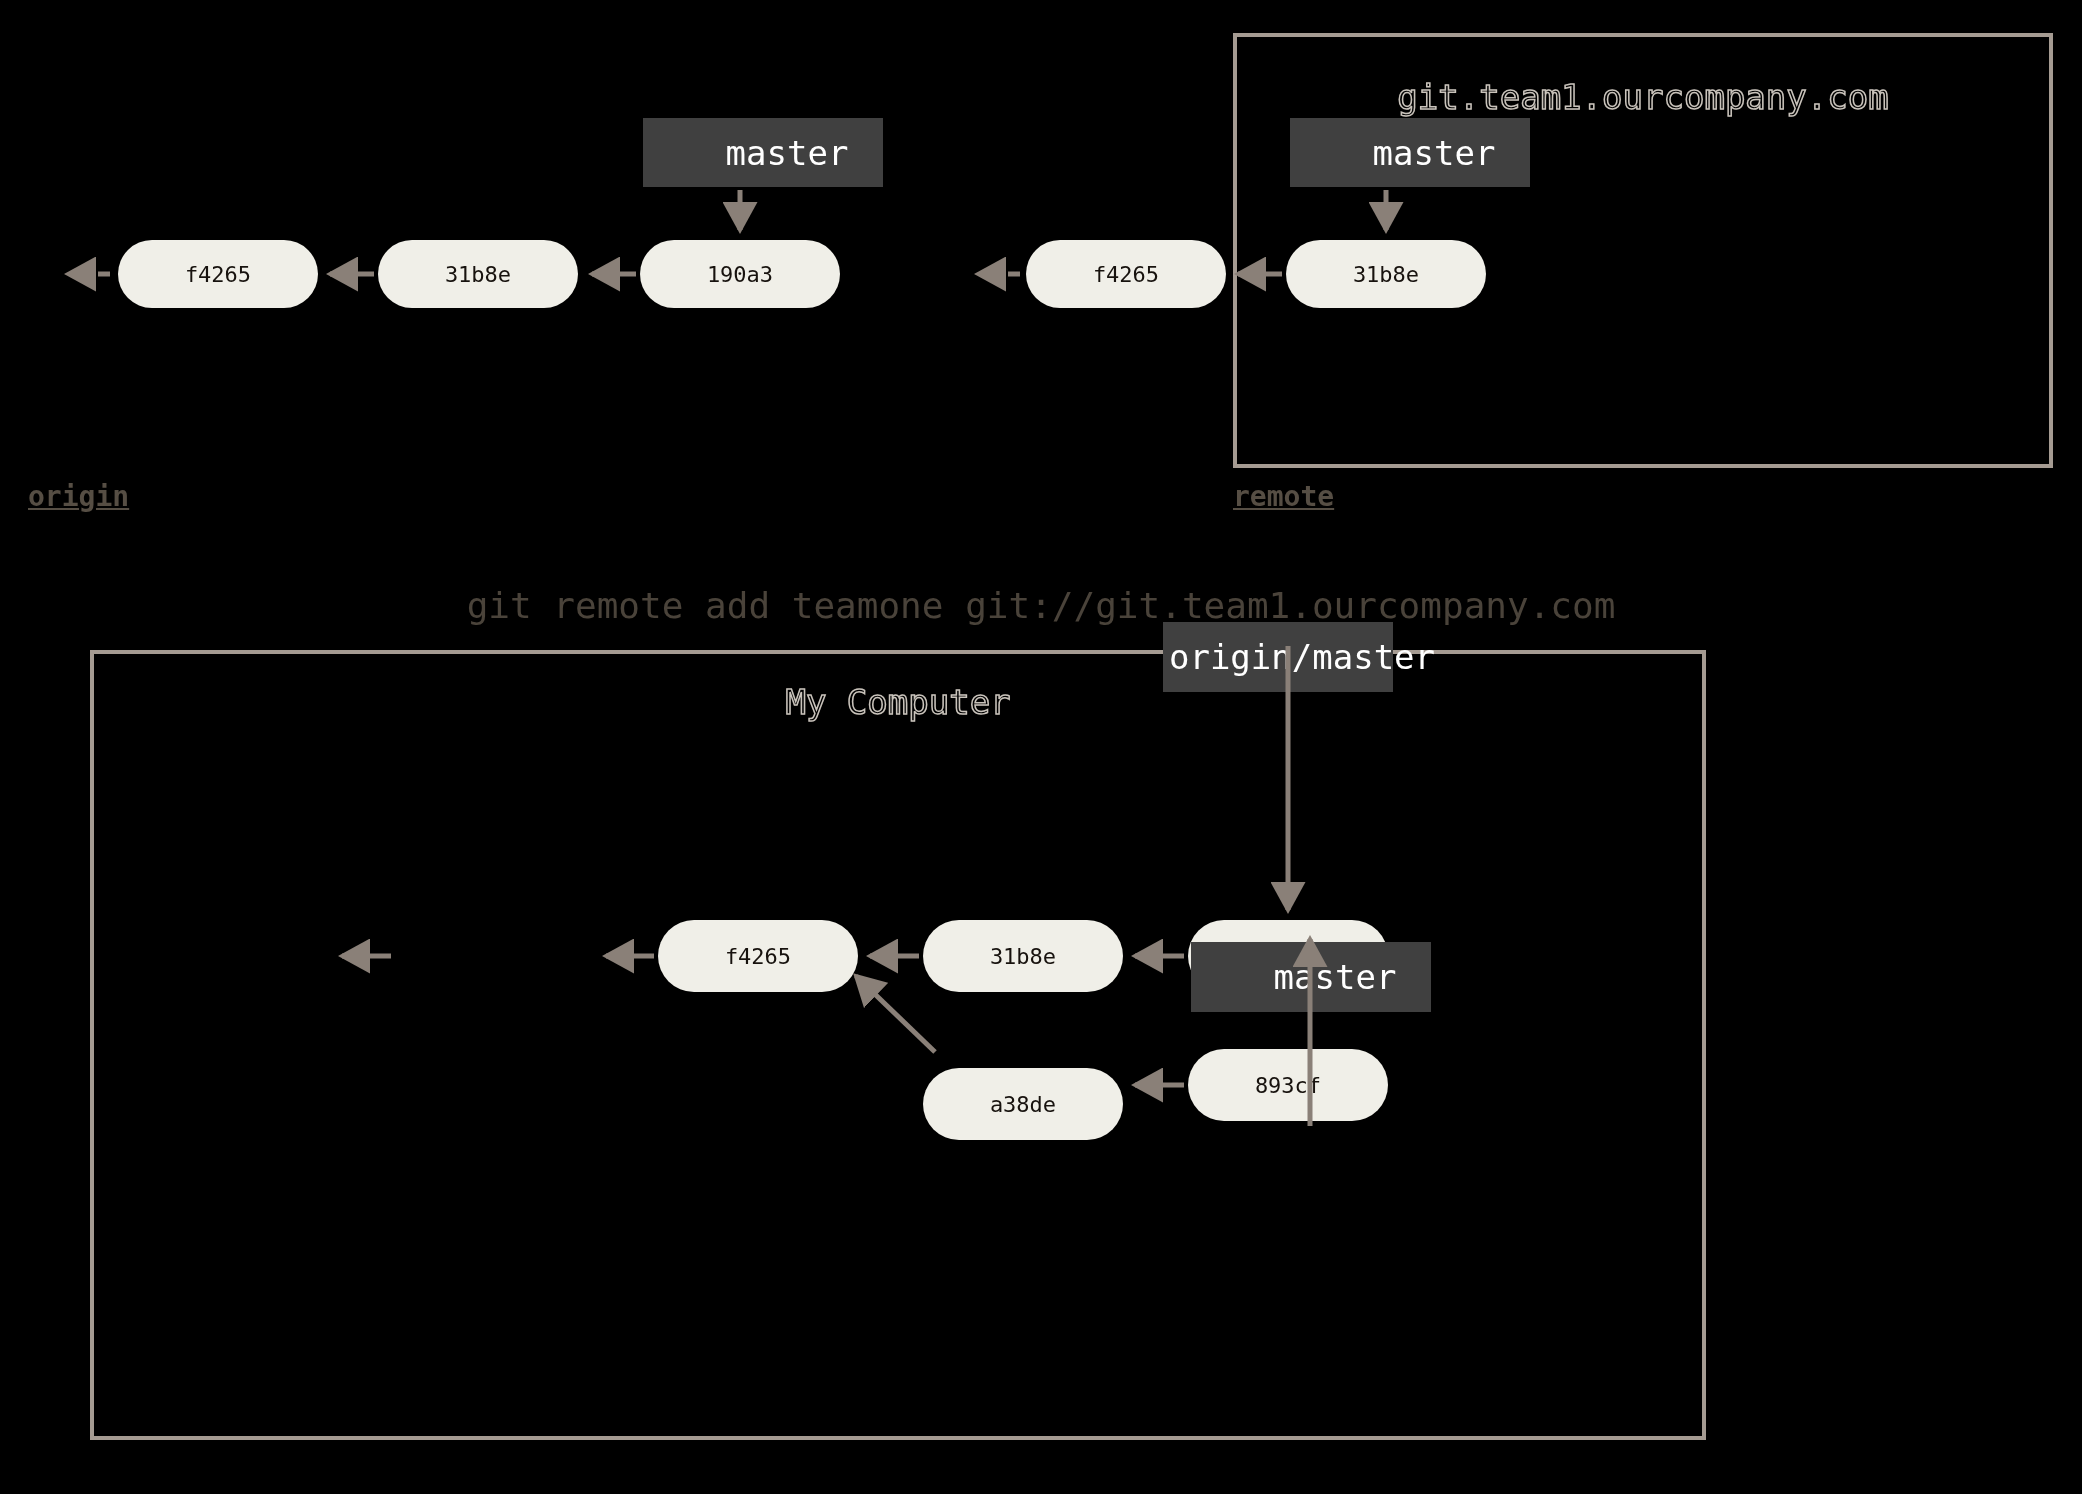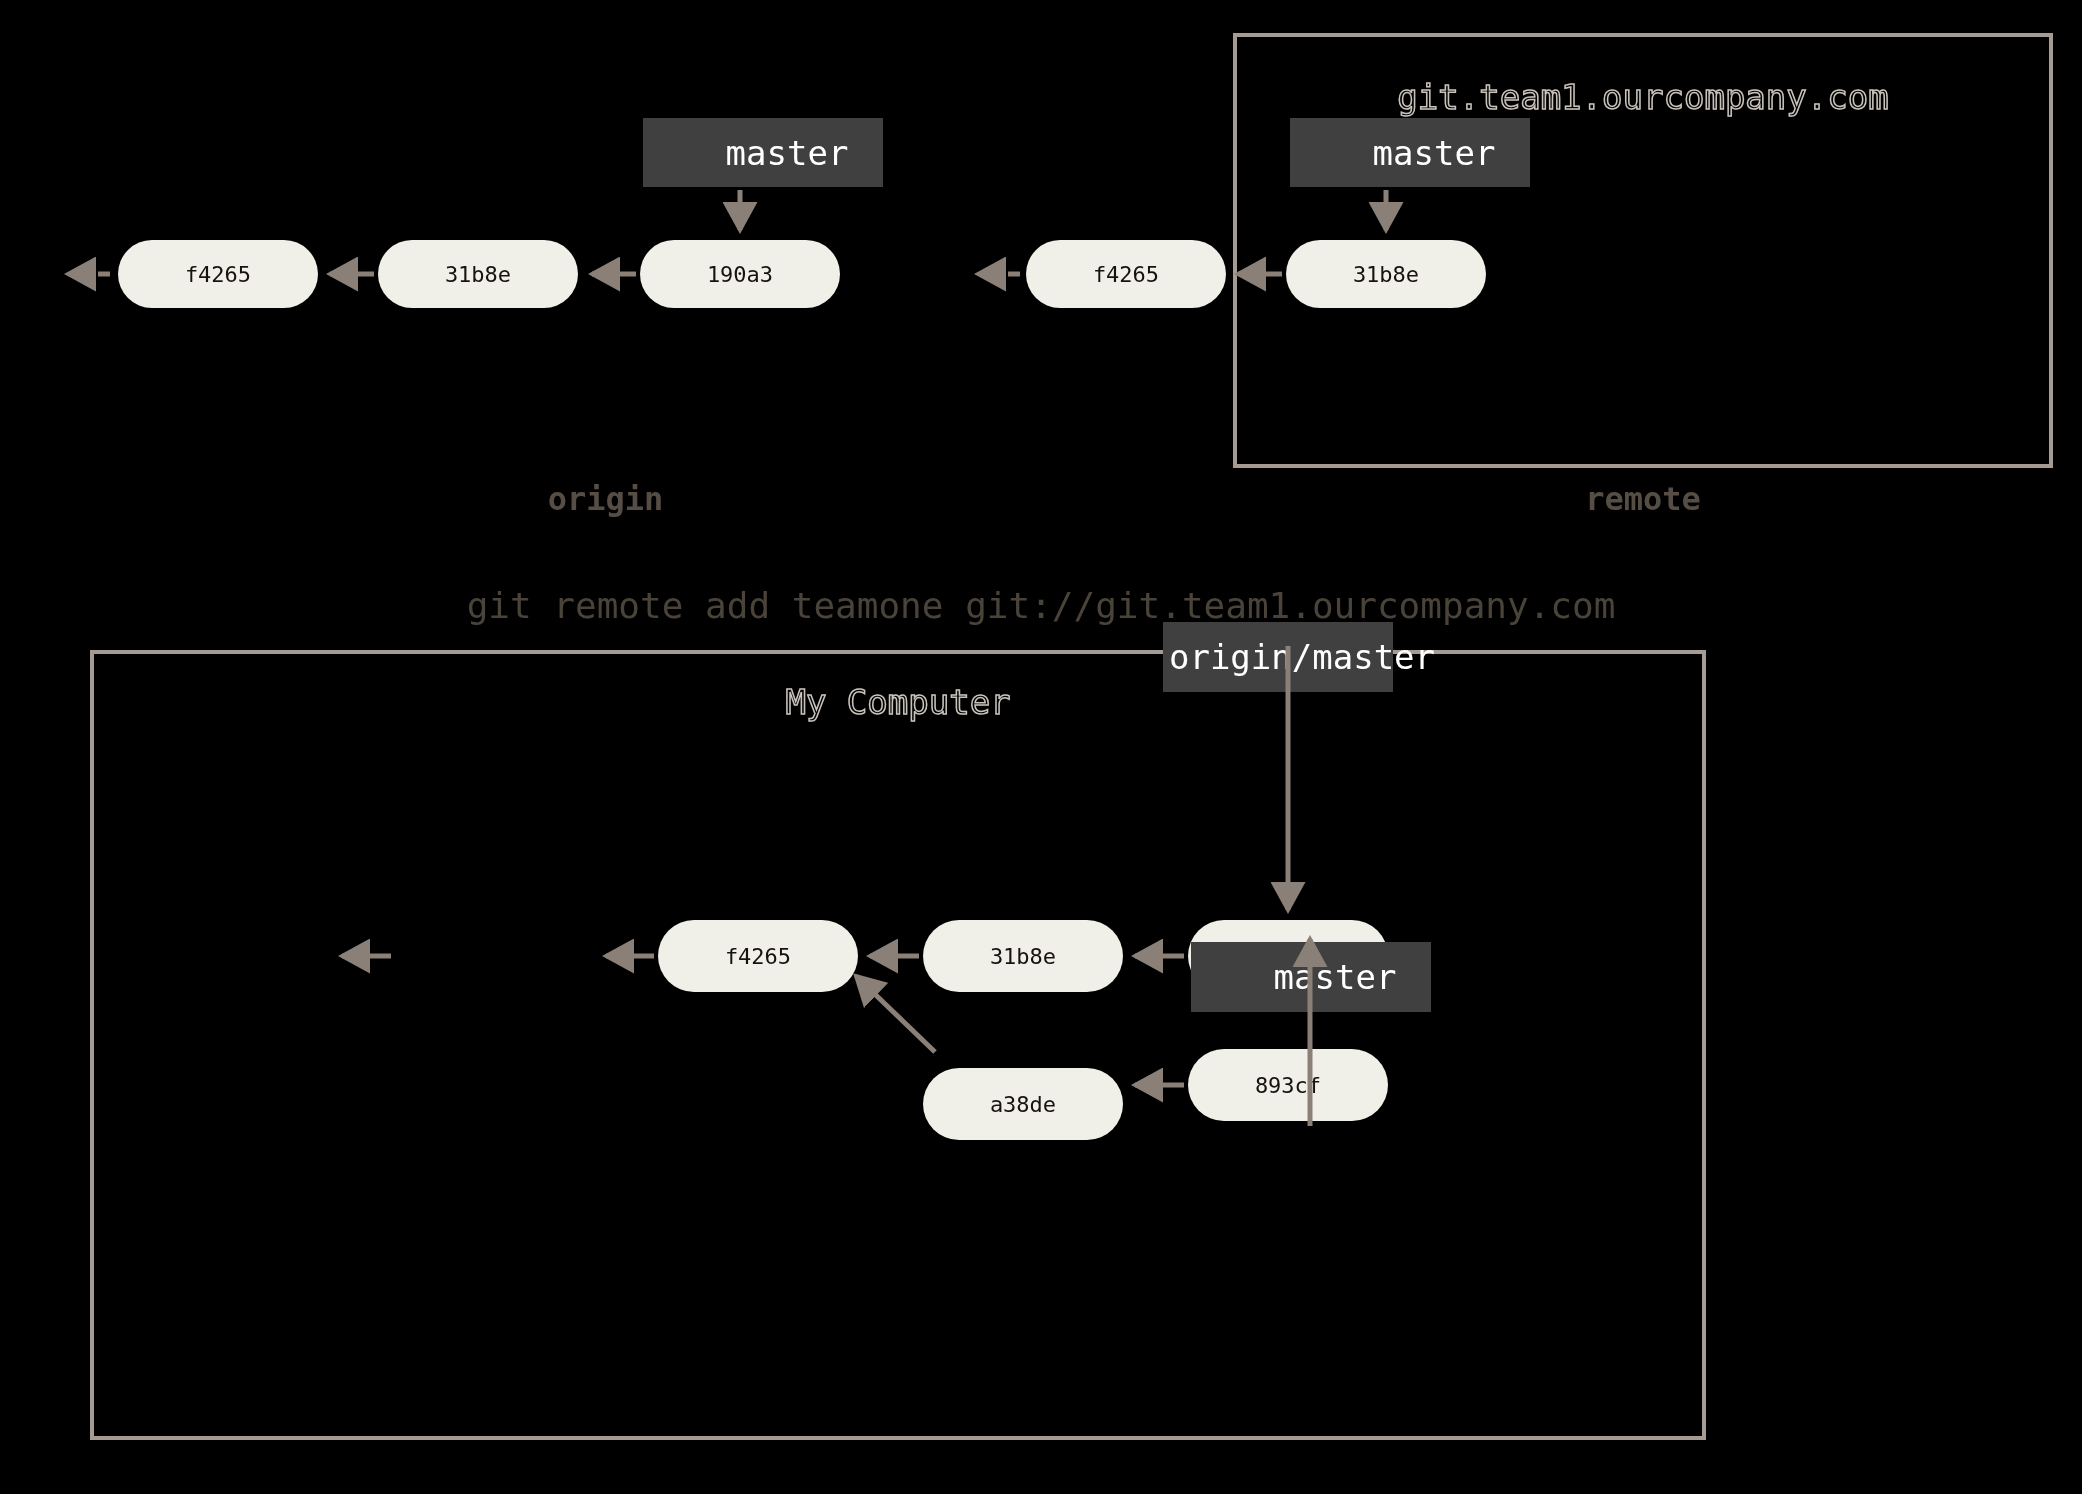--- a/index.html
+++ b/index.html
@@ -43,25 +43,25 @@
     font-size: 34px;
     letter-spacing: 0px;
     white-space: nowrap;
   }
   #title-origin   { top: 40px; }
   #title-teamone  { top: 40px; }
   #title-mycomputer { top: 28px; }
 
   .panel-caption {
     position: absolute;
-    text-align: center;
     color: #564e44;
-    font-size: 32px;
+    font-size: 28px;
     font-weight: bold;
     white-space: nowrap;
+    text-decoration: underline;
   }
   #caption-origin  { left: 28px;  top: 480px; width: 1155px; }
   #caption-teamone { left: 1233px;top: 480px; width: 820px;  }
 
   
   #command-line {
     position: absolute;
     left: 0; right: 0;
     top: 585px;
     text-align: center;

